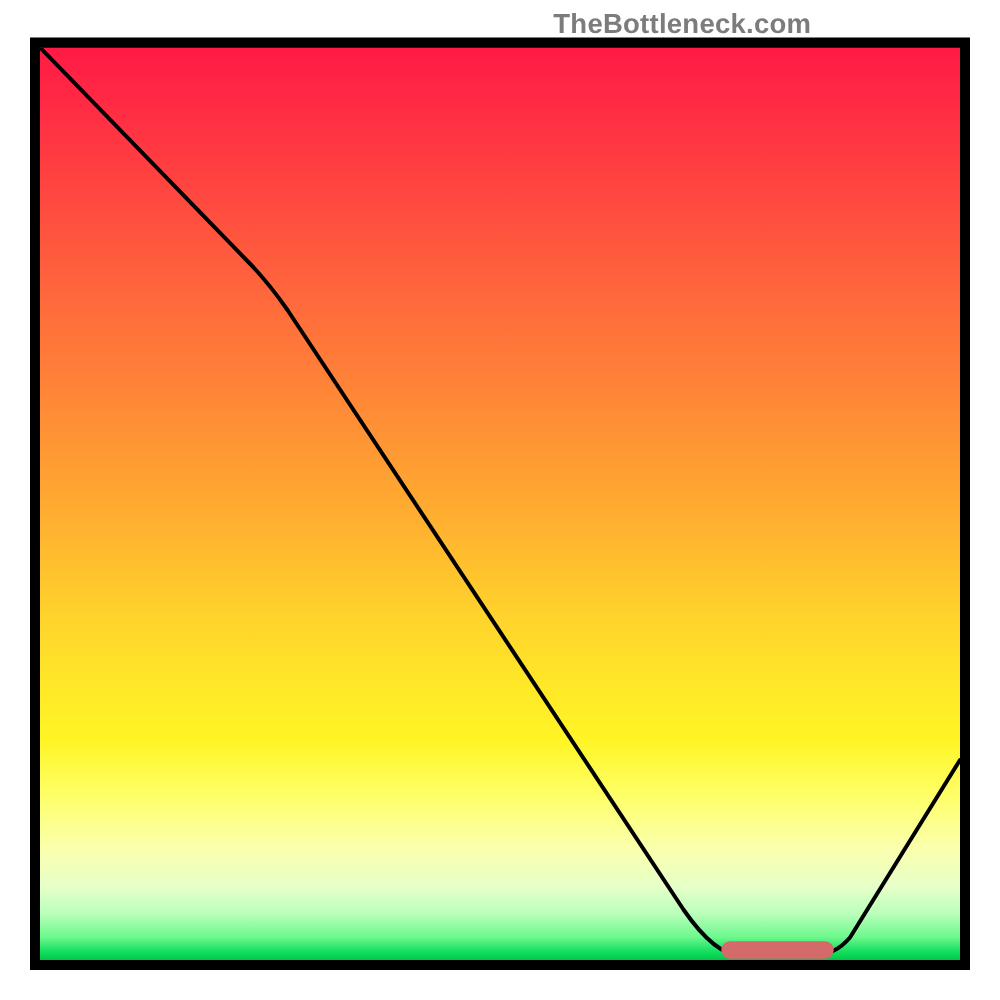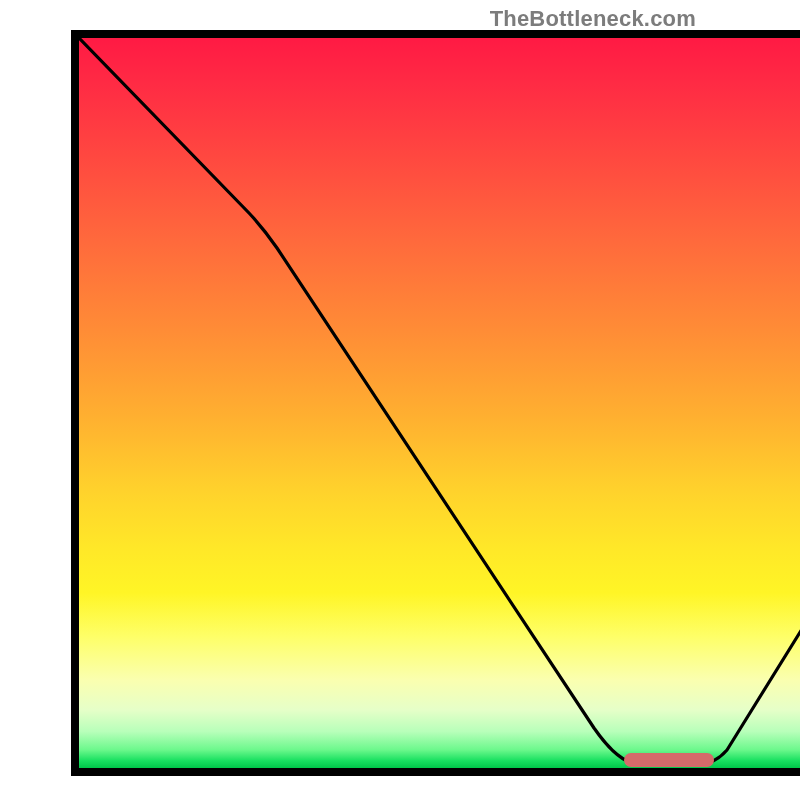--- a/index.html
+++ b/index.html
@@ -7,21 +7,20 @@
     padding: 0;
     width: 800px;
     height: 800px;
     background: #fff;
     font-family: Arial, Helvetica, sans-serif;
   }
   .container {
     position: relative;
     width: 663px;
     height: 800px;
-    margin-left: 47px;
   }
   .watermark {
     position: absolute;
     top: 6px;
     right: 14px;
     font-size: 22px;
     font-weight: 600;
     color: #7c7c7c;
     letter-spacing: 0.2px;
     z-index: 10;

